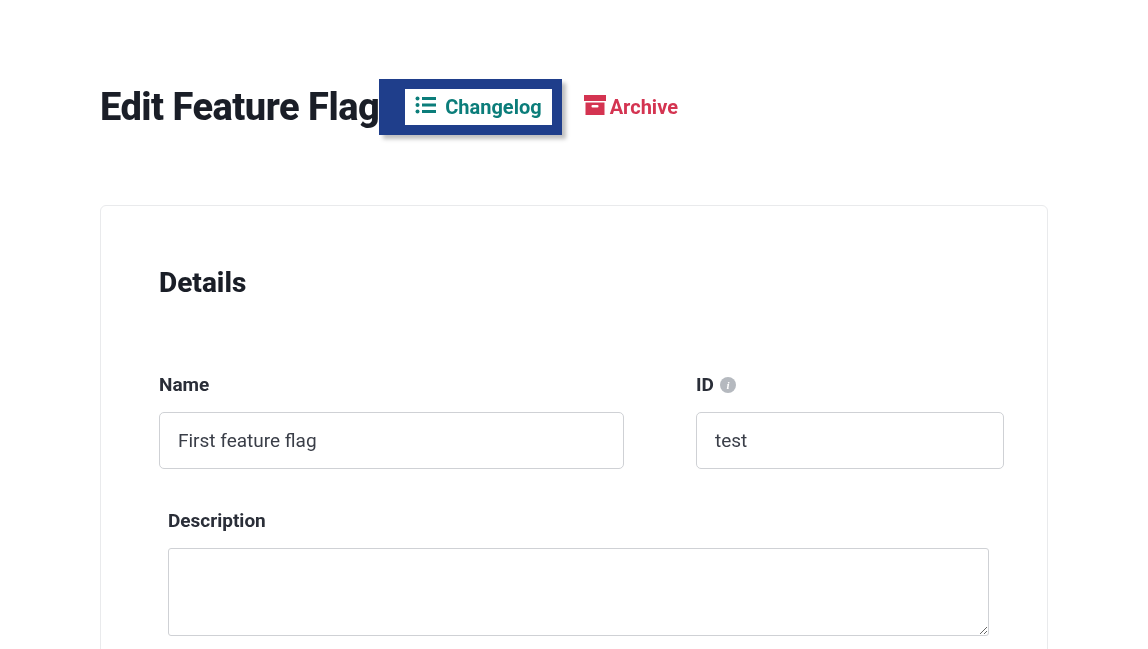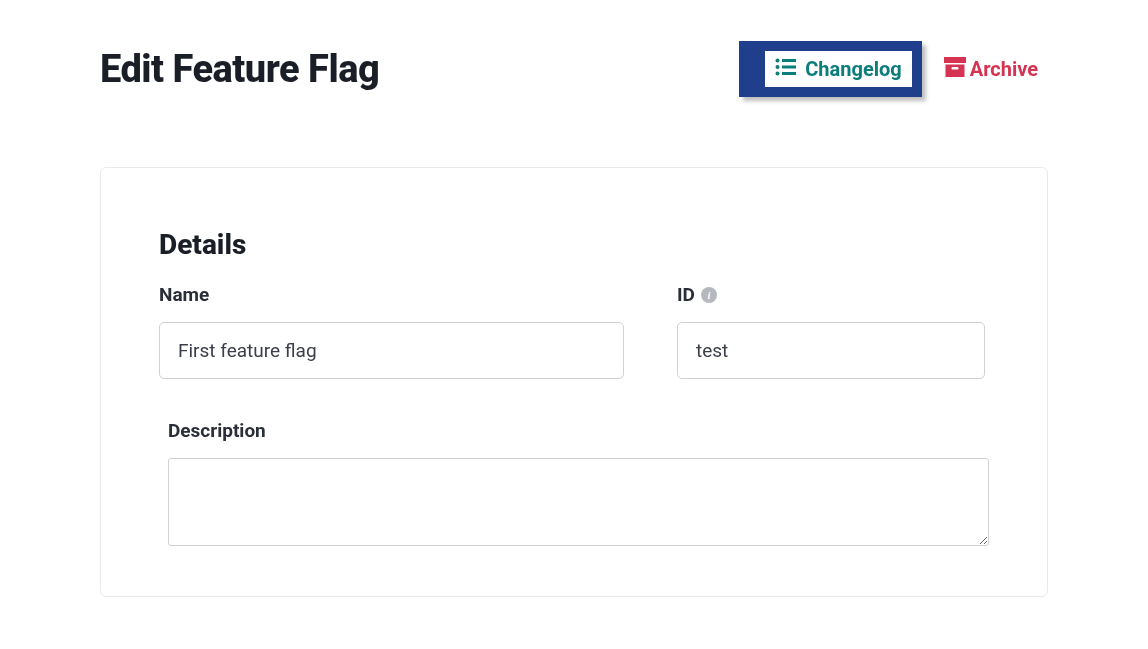--- a/index.html
+++ b/index.html
@@ -9,23 +9,22 @@
     }
     body {
       font-family: -apple-system, BlinkMacSystemFont, "Segoe UI", Roboto, Helvetica, Arial, sans-serif;
       background: #ffffff;
       width: 1148px;
       height: 649px;
       position: relative;
     }
     .page-header {
       display: flex;
-      justify-content: space-between;
-      align-items: center;
-      padding: 41px 100px 0 100px;
+      align-items: center;
+      padding: 79px 100px 0 100px;
     }
     .page-title {
       font-size: 38px;
       font-weight: 800;
       color: #1a1e27;
       letter-spacing: -0.5px;
     }
     .header-actions {
       display: flex;
       align-items: center;
@@ -73,25 +72,25 @@
       margin: 70px 100px 0 100px;
       border: 1px solid #e9eaec;
       border-radius: 6px;
       padding: 60px 58px 30px 58px;
       min-height: 430px;
     }
     .section-title {
       font-size: 28px;
       font-weight: 800;
       color: #1a1e27;
-      margin-bottom: 22px;
+      margin-bottom: 74px;
     }
     .form-row {
       display: flex;
-      gap: 53px;
+      gap: 72px;
       margin-bottom: 40px;
     }
     .form-group {
       display: flex;
       flex-direction: column;
     }
     .form-group.name-group {
       flex: 0 0 465px;
     }
     .form-group.id-group {

